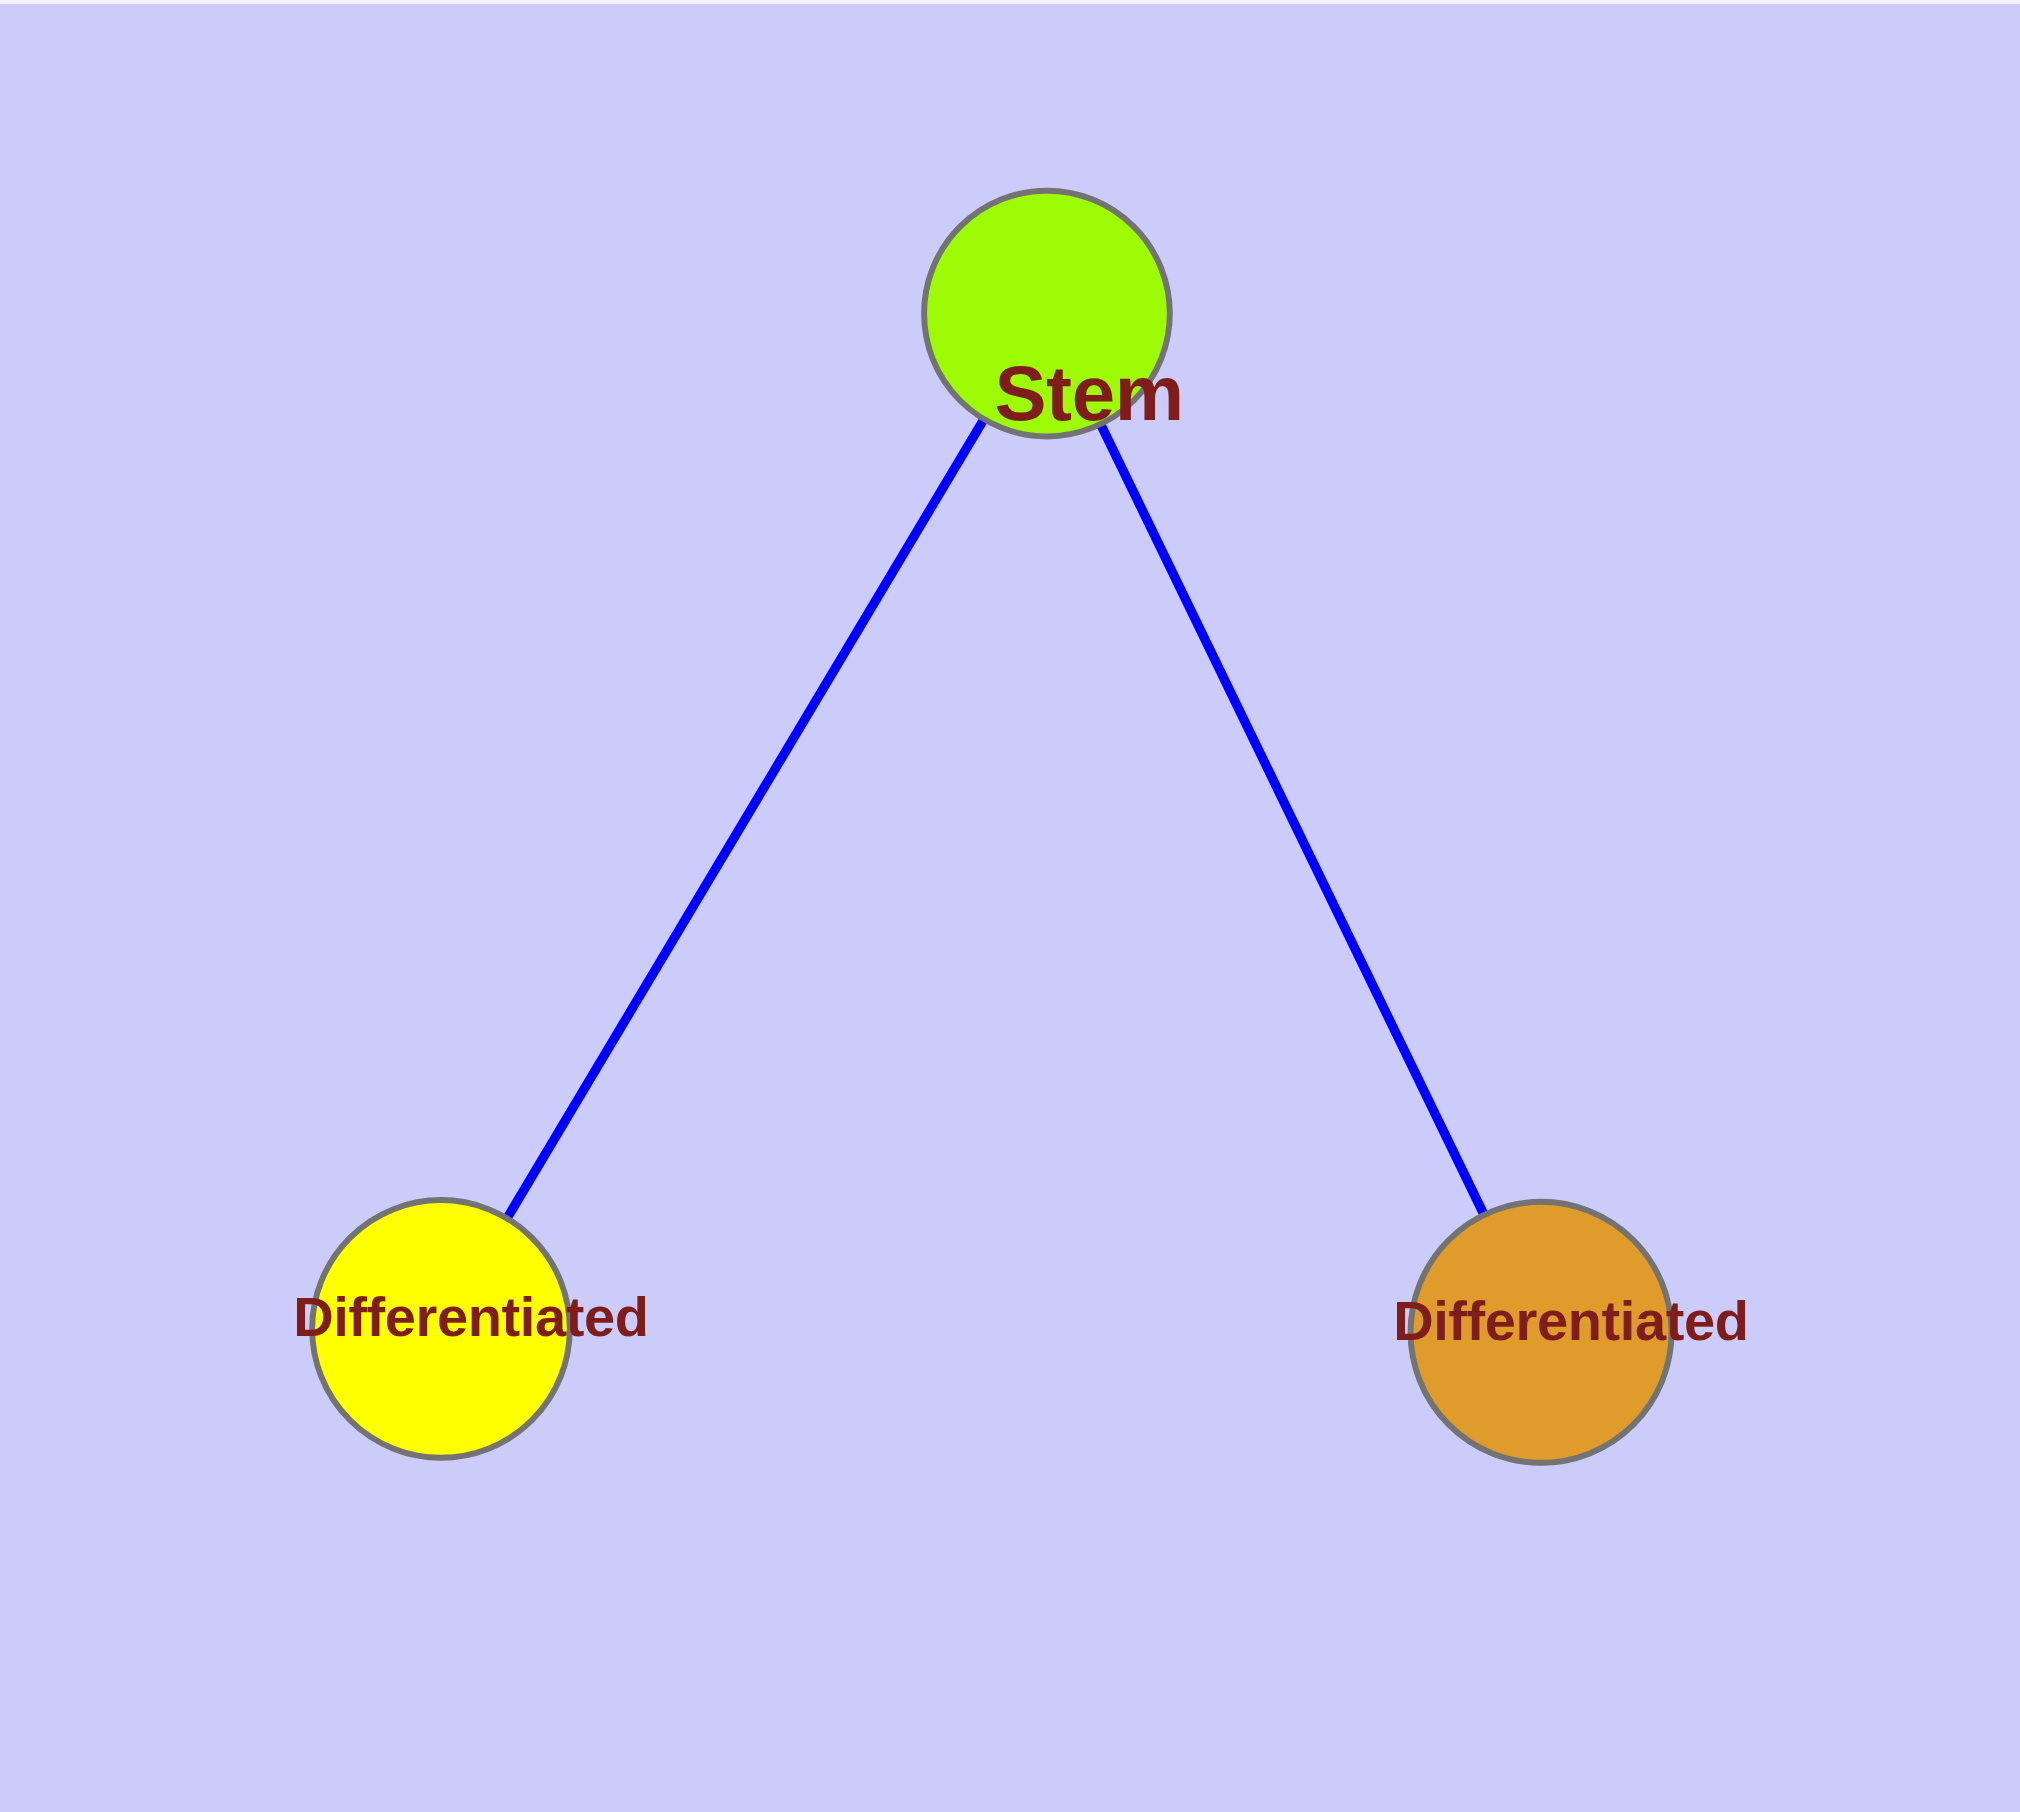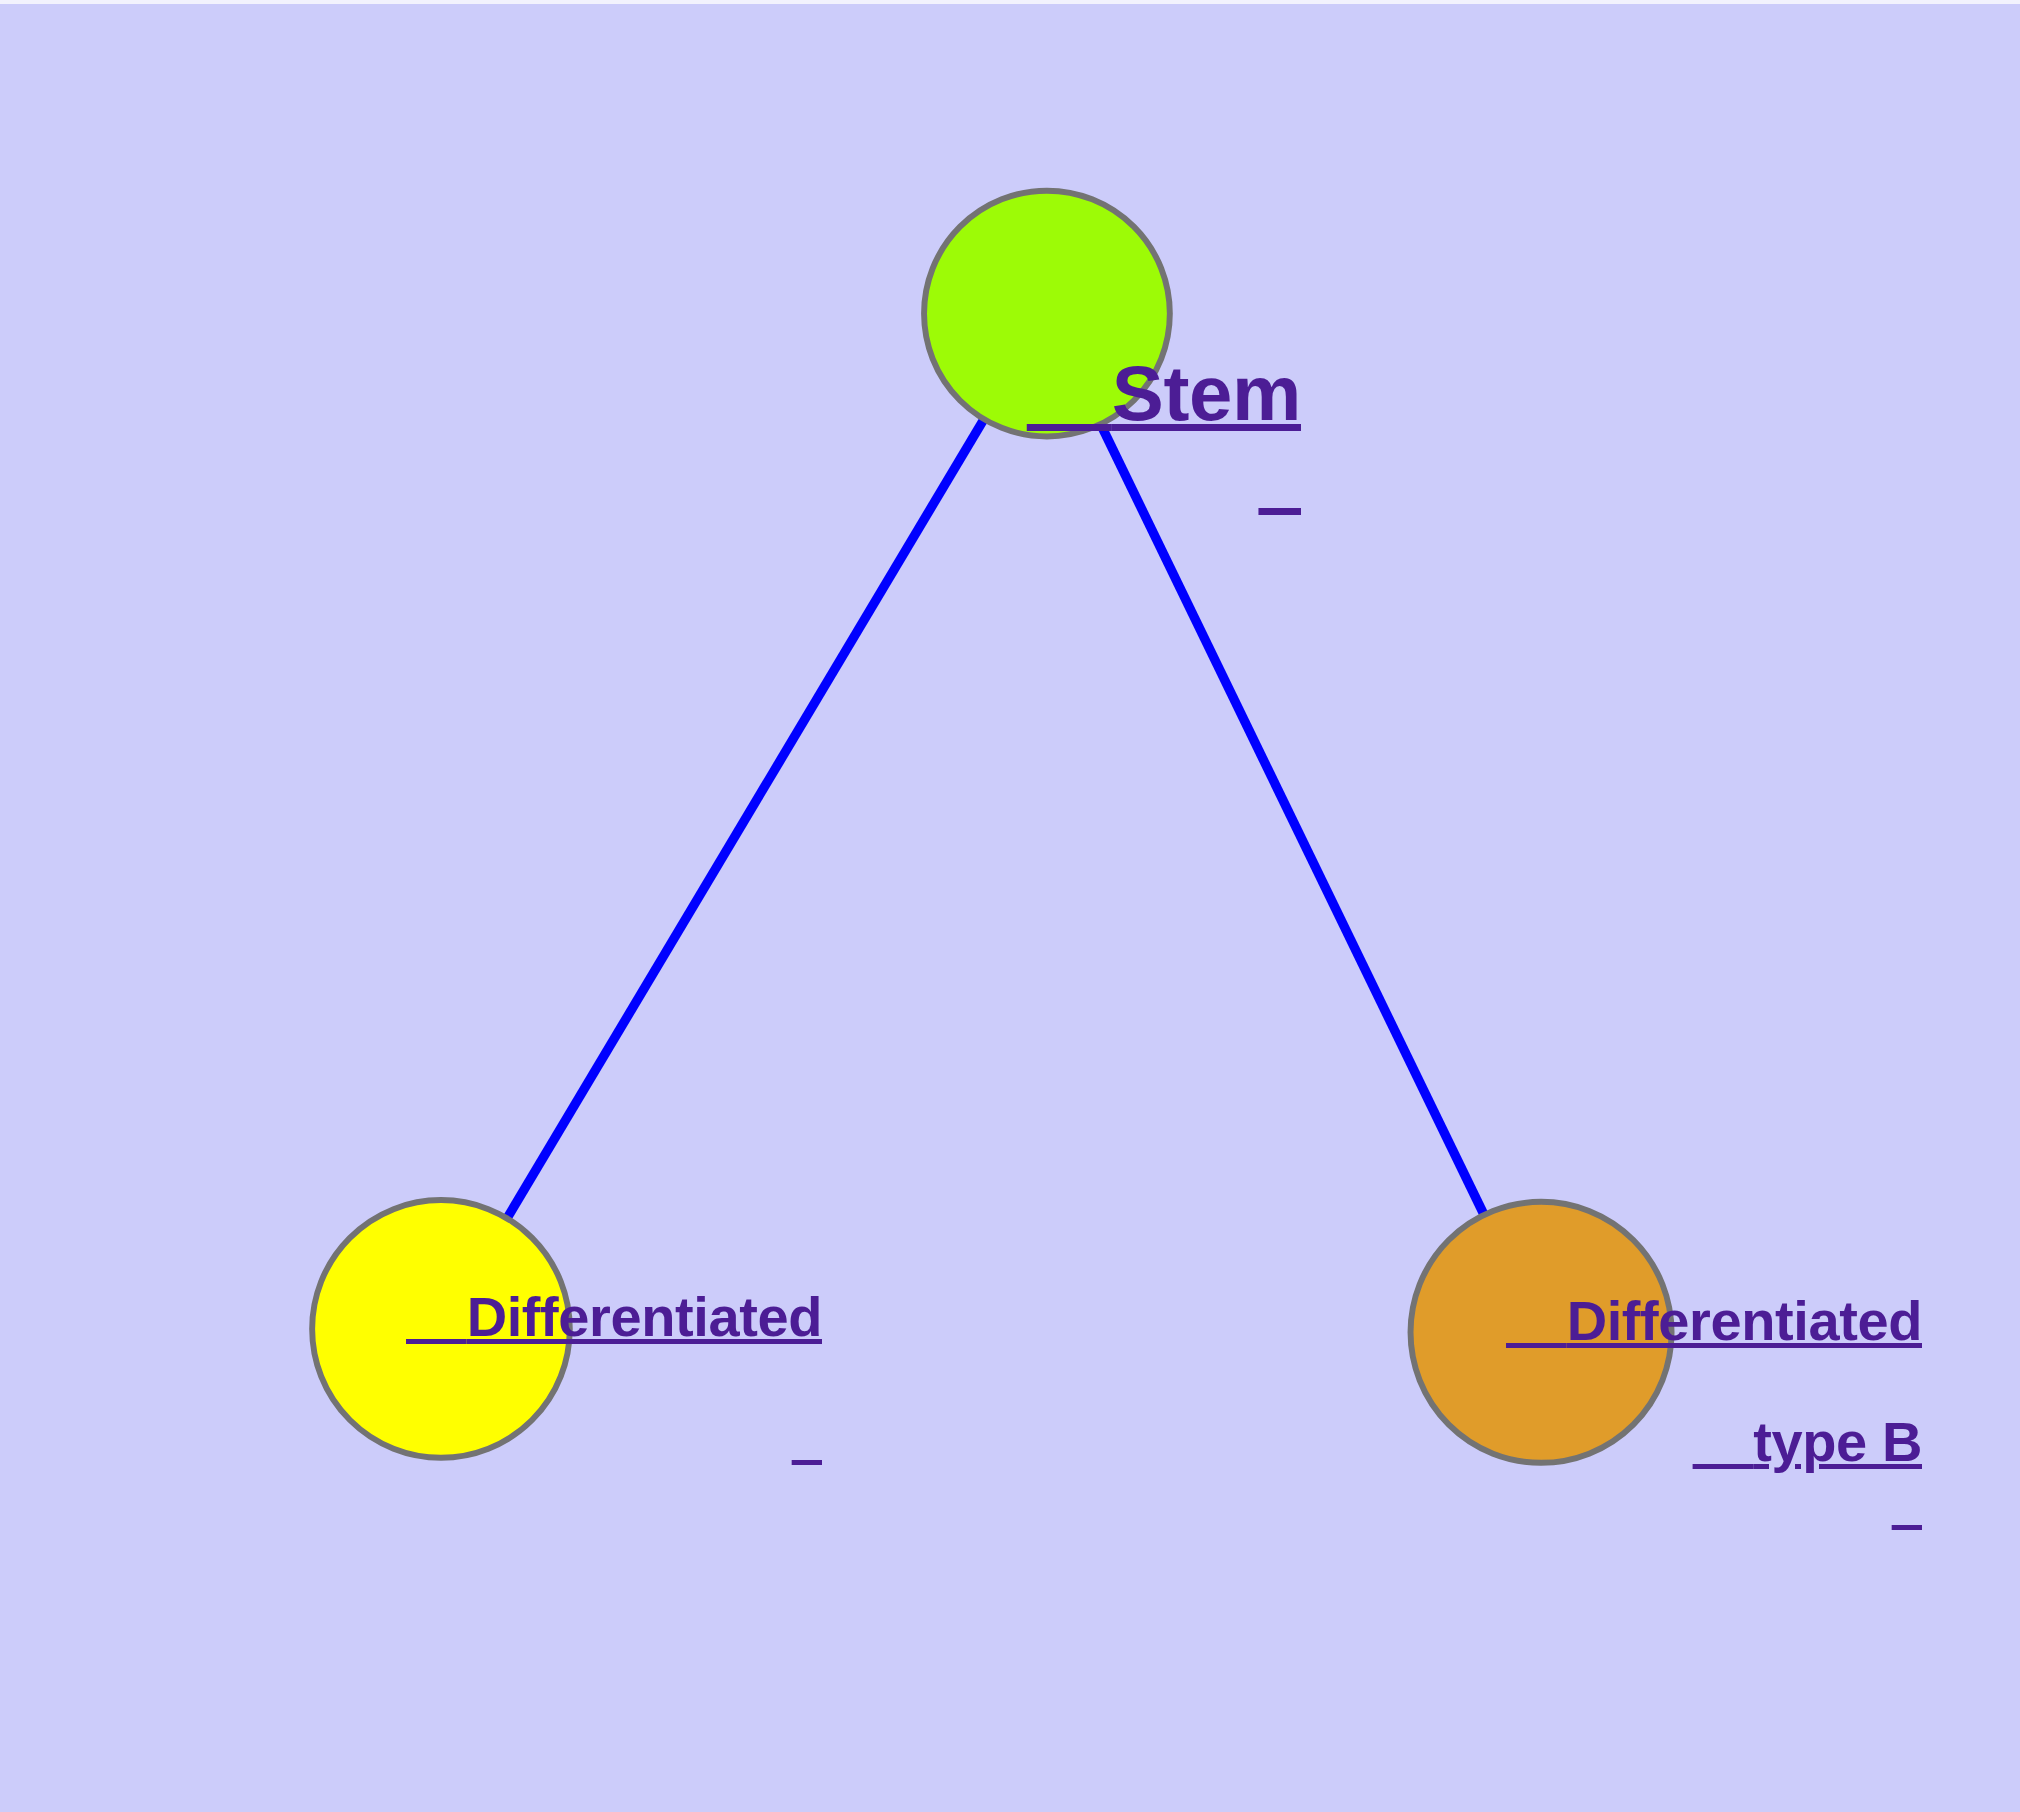--- a/index.html
+++ b/index.html
@@ -26,28 +26,27 @@
   }
   svg.graph-layer {
     position: absolute;
     top: 0;
     left: 0;
     width: 2021px;
     height: 1812px;
   }
   .node-label {
     position: absolute;
-    color: #4c1d95;
+    color: #7f1d1d;
     font-weight: bold;
-    text-align: right;
+    text-align: center;
     white-space: pre;
     line-height: 1.08;
     letter-spacing: -0.4px;
     pointer-events: none;
-    text-decoration: underline;
   }
   .label-stem {
     font-size: 78px;
   }
   .label-wide {
     font-size: 56px;
     width: 763px;
   }
 </style>
 </head>
@@ -72,17 +71,16 @@
   <div class="node-label label-stem" style="left:792px; top:267px; width:509px;">
     <span>Stem</span>
   </div>
 
   <div class="node-label label-wide" style="left:59px; top:1227px;">
     <span>Differentiated</span><br>
   </div>
 
   <div class="node-label label-wide" style="left:1159px; top:1231px;">
     <span>Differentiated</span><br>
-    <span>type B</span>
   </div>
 
 </div>
 
 
 </body></html>

